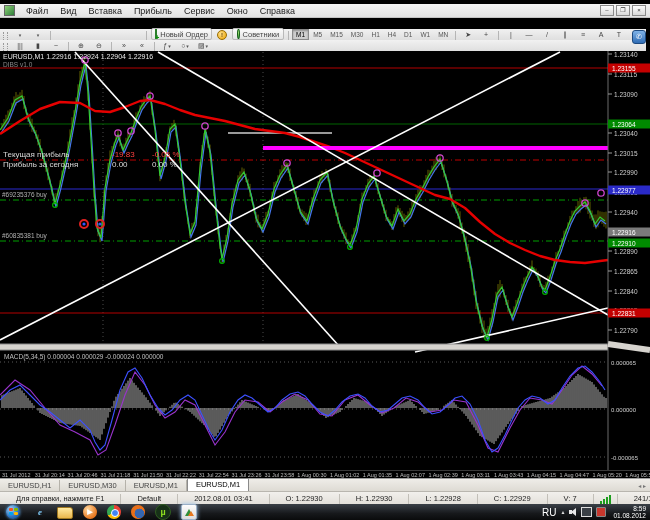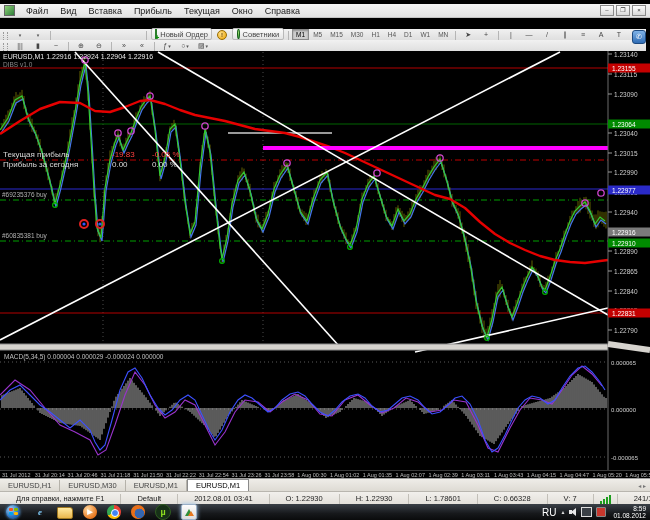--- a/index.html
+++ b/index.html
@@ -47,21 +47,21 @@
     background:linear-gradient(#7fb3e8,#2f6cb5);border:1px solid #1d4a80;color:#fff;font-size:7px;text-align:center;line-height:11px;}
   
   .chart-wrap{position:absolute;left:0;top:51px;width:650px;height:419px;background:#0f766e;}
   svg{display:block;}
   svg text{font-family:"Liberation Sans","DejaVu Sans",sans-serif;}
   
   .time-axis{position:absolute;left:0;top:470px;width:650px;height:8px;background:#000;border-top:1px solid #3a3a3a;}
   .time-axis span{position:absolute;top:1px;font-size:5.5px;color:#bdbdbd;white-space:nowrap;}
   
   .tabbar{position:absolute;left:0;top:478px;width:650px;height:13px;background:linear-gradient(#efede8,#dcd9d2);
-    border-top:1px solid #9e9e9e;display:flex;align-items:center;font-size:7.5px;color:#444;}
+    border-top:1px solid #9e9e9e;display:flex;align-items:flex-end;font-size:7.5px;color:#444;}
   .tab{padding:1px 8px 1px;border-right:1px solid #b5b2aa;height:10px;line-height:10px;}
   .tab.active{background:#fff;border:1px solid #8a8a8a;border-bottom:1px solid #fff;color:#000;margin-top:0;}
   .tab-arrows{margin-left:auto;margin-right:4px;font-size:6px;color:#777;align-self:center;}
   
   .statusbar{position:absolute;left:0;top:491px;width:650px;height:13px;background:linear-gradient(#f2f0ec,#e2dfd9);
     border-top:1px solid #b9b6af;display:flex;align-items:center;font-size:7.5px;color:#222;}
   .st{padding:0 16px;border-left:1px solid #c2bfb8;height:10px;line-height:10px;white-space:nowrap;}
   .st.first{border-left:none;flex:1;}
   .sigbars{display:flex;align-items:flex-end;gap:1px;padding:0 6px;border-left:1px solid #c2bfb8;height:10px;}
   .sigbars i{display:block;width:2px;background:#1e9e1e;}
@@ -102,21 +102,21 @@
 <div class="screen">
 
 
   <div class="menubar">
     <div class="micon"></div>
     <span id="menu-items" style="display:flex;">
         <span class="mitem">Файл</span>
         <span class="mitem">Вид</span>
         <span class="mitem">Вставка</span>
         <span class="mitem">Прибыль</span>
-        <span class="mitem">Текущая</span>
+        <span class="mitem">Сервис</span>
         <span class="mitem">Окно</span>
         <span class="mitem">Справка</span>
       </span>
     <div class="mdi-btns">
       <div class="mdi">–</div>
       <div class="mdi">❐</div>
       <div class="mdi">×</div>
     </div>
   </div>
 
@@ -913,22 +913,22 @@
       <span class="tab active">EURUSD,M1</span>
       <span class="tab-arrows">◂ ▸</span>
     </div>
 
   <div class="statusbar">
     <span class="st first">Для справки, нажмите F1</span>
     <span class="st">Default</span>
     <span class="st">2012.08.01 03:41</span>
     <span class="st">O: 1.22930</span>
     <span class="st">H: 1.22930</span>
-    <span class="st">L: 1.78601</span>
-    <span class="st">C: 0.66328</span>
+    <span class="st">L: 1.22928</span>
+    <span class="st">C: 1.22929</span>
     <span class="st">V: 7</span>
     <span class="sigbars">
       <i style="height:3px"></i>
         <i style="height:5px"></i>
         <i style="height:7px"></i>
         <i style="height:9px"></i>
     </span>
     <span class="st">241/1 kb</span>
   </div>
 

